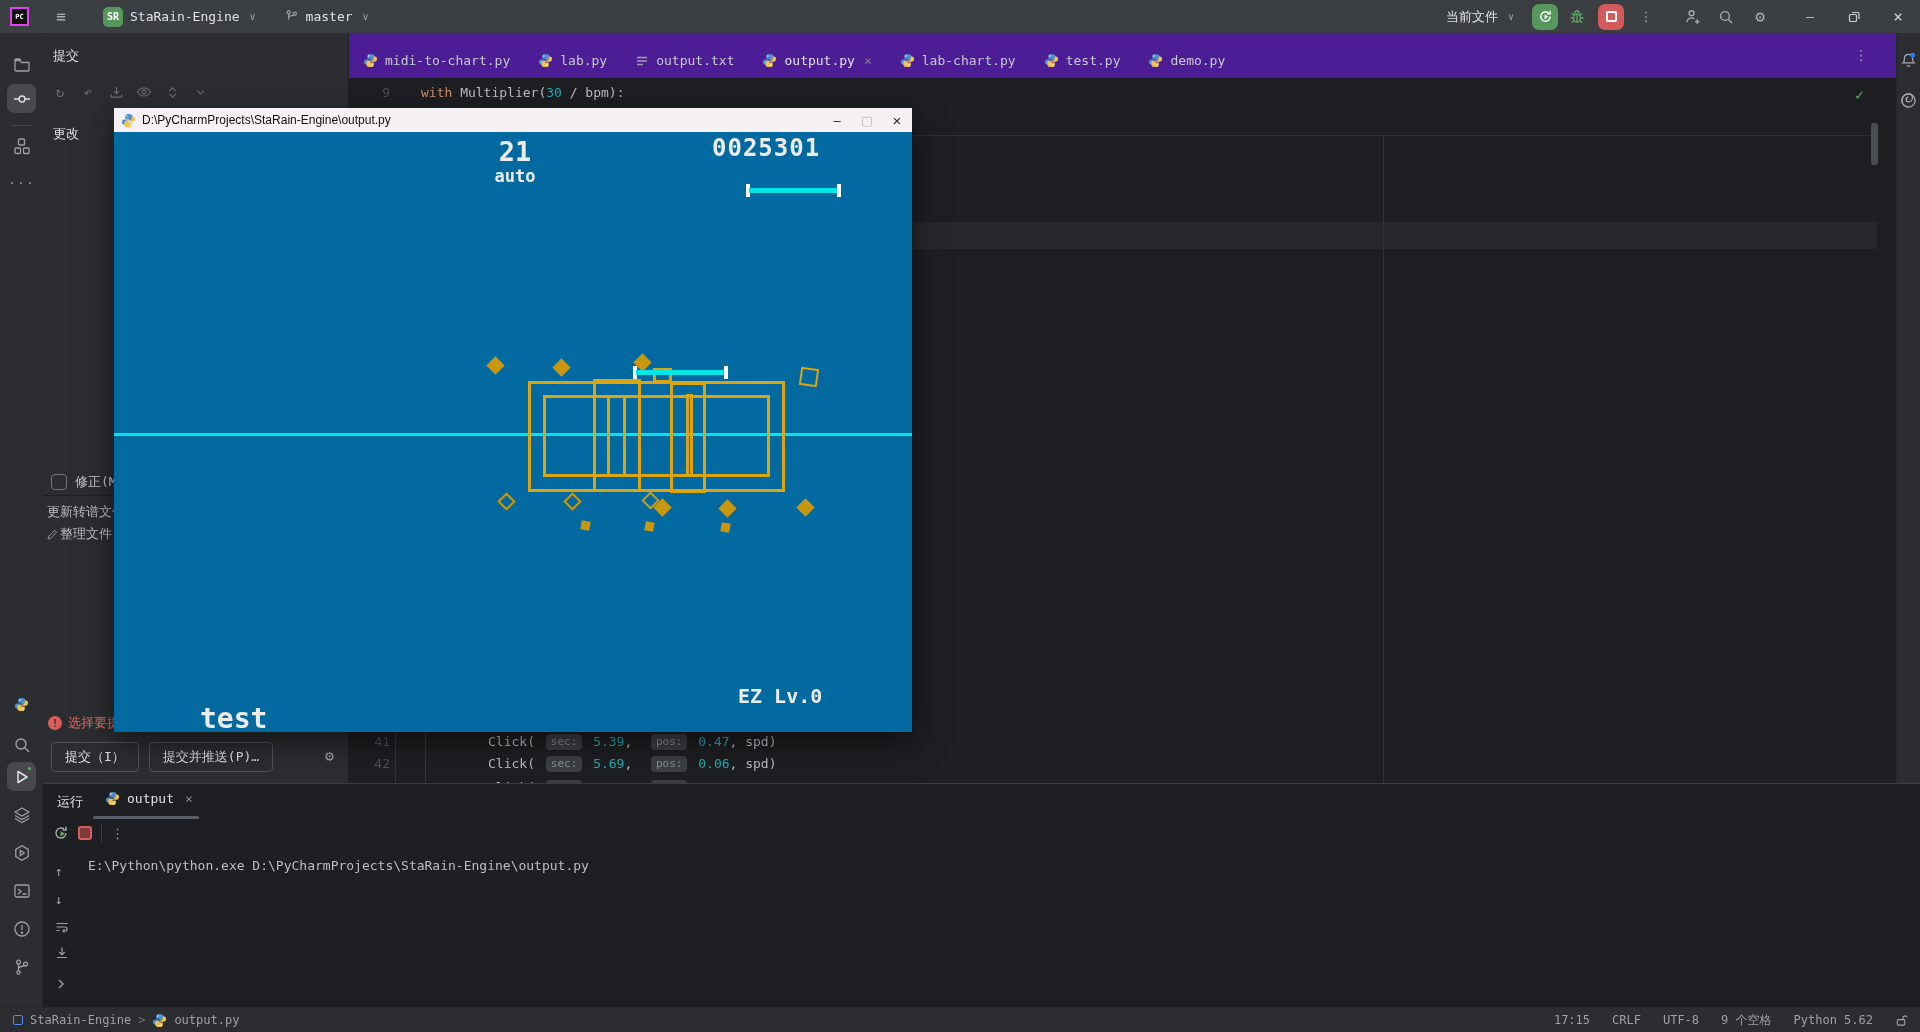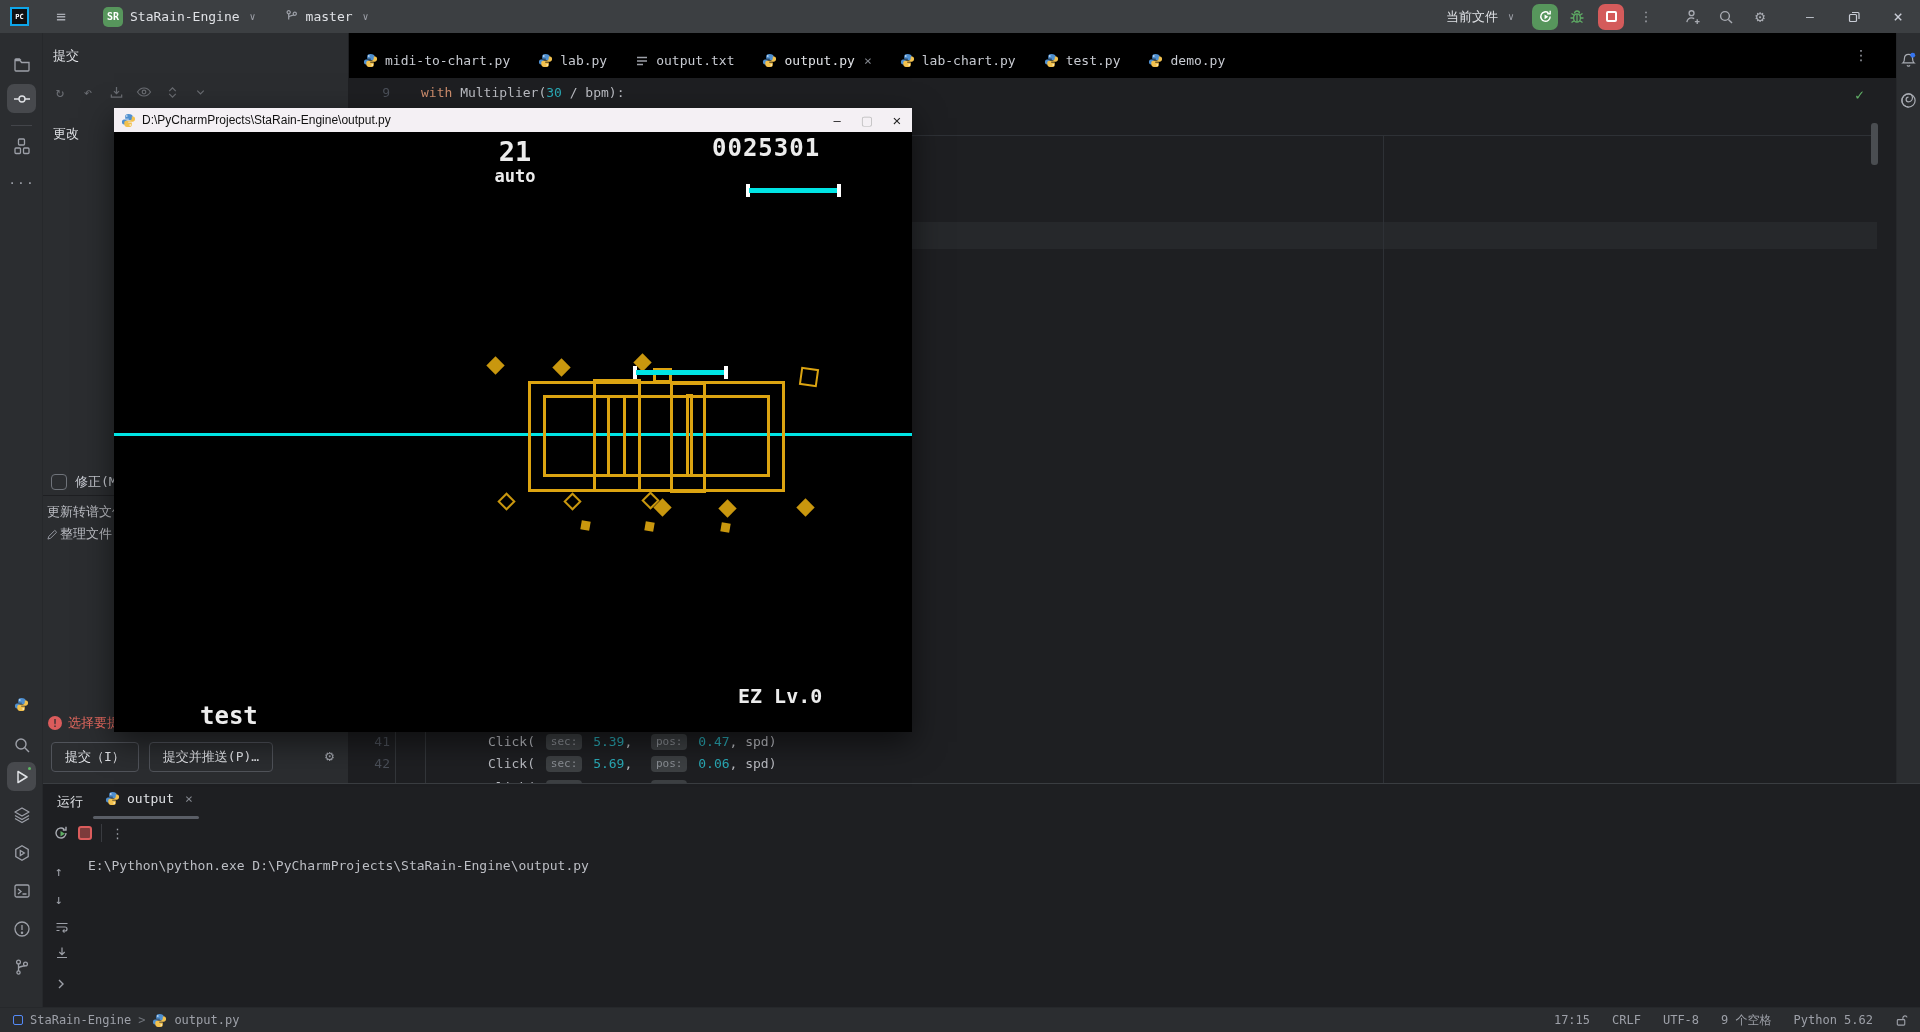--- a/index.html
+++ b/index.html
@@ -2,21 +2,21 @@
 <html><head>
 <meta charset="utf-8">
 <style>
   *{margin:0;padding:0;box-sizing:border-box}
   html,body{width:1920px;height:1032px;overflow:hidden}
   body{background:#1e1f22;font-family:"DejaVu Sans Mono","Liberation Sans",monospace;color:#dfe1e5;font-size:13px;position:relative}
   svg{display:block}
   
   #titlebar{position:absolute;left:0;top:0;width:1920px;height:33px;background:#3c3f42;display:flex;align-items:center}
   .tb-left{display:flex;align-items:center;height:100%}
-  #pc-logo{width:19px;height:19px;margin-left:10px;background:#101010;border:2px solid #0ea5e9;color:#fff;font-size:7px;font-weight:bold;display:flex;align-items:center;justify-content:center}
+  #pc-logo{width:19px;height:19px;margin-left:10px;background:#101010;border:2px solid #d946ef;color:#fff;font-size:7px;font-weight:bold;display:flex;align-items:center;justify-content:center}
   .tb-ic{color:#a8abb2;display:flex;align-items:center;justify-content:center;width:28px;height:28px;border-radius:6px;cursor:default}
   .chev{color:#9da0a8;font-size:10px;margin-left:3px}
   .badge{width:20px;height:20px;border-radius:5px;background:#57965c;color:#fff;font-size:10px;font-weight:bold;display:flex;align-items:center;justify-content:center}
   .tb-group{display:flex;align-items:center;gap:7px;padding:0 8px;height:28px;border-radius:6px}
   .tb-right{position:absolute;right:0;top:0;height:33px;display:flex;align-items:center}
   .sqbtn{width:26px;height:26px;border-radius:7px;display:flex;align-items:center;justify-content:center}
   .winctl{width:44px;height:33px;display:flex;align-items:center;justify-content:center;color:#c9cdd6}
   
   #left-stripe{position:absolute;left:0;top:33px;width:43px;height:974px;background:#2b2d30;border-right:1px solid #26282b}
   .stripe-btn{position:absolute;left:7px;width:29px;height:29px;display:flex;align-items:center;justify-content:center;border-radius:7px;color:#9da0a8}
@@ -33,21 +33,21 @@
   .checkbox{width:16px;height:16px;border:1.5px solid #6f737a;border-radius:4px;background:transparent}
   .cp-divider{position:absolute;left:0;top:462px;width:306px;height:1px;background:#1e1f22}
   .cp-msg1{position:absolute;left:4px;top:470px;color:#bcbec4;white-space:nowrap}
   .cp-msg2{position:absolute;left:4px;top:492px;color:#bcbec4;white-space:nowrap;display:flex;align-items:center;gap:2px}
   .cp-error{position:absolute;left:5px;top:681px;display:flex;align-items:center;gap:6px;color:#e5695f;white-space:nowrap}
   .err-ic{width:14px;height:14px;border-radius:50%;background:#db5c5c;color:#2b2d30;font-size:10px;font-weight:bold;display:flex;align-items:center;justify-content:center}
   .cp-buttons{position:absolute;left:8px;top:709px;display:flex;gap:10px;align-items:center}
   .btn{background:#2b2d30;border:1px solid #50535a;border-radius:4px;color:#dfe1e5;font-size:13px;padding:5px 13px;white-space:nowrap;font-family:inherit}
   .cp-gear{position:absolute;right:14px;top:714px;color:#9da0a8;font-size:15px}
   
-  #tabbar{position:absolute;left:349px;top:33px;width:1547px;height:56px;background:#000000;border-bottom:1px solid #2e3033;display:flex;align-items:stretch}
+  #tabbar{position:absolute;left:349px;top:33px;width:1547px;height:56px;background:#4c1d95;border-bottom:1px solid #2e3033;display:flex;align-items:stretch}
   .tab{display:flex;align-items:center;gap:7px;padding:0 14px;color:#c7cad1;position:relative;white-space:nowrap}
   .tab .x{color:#868a91;font-size:13px;margin-left:2px}
   .tab.active::after{content:"";position:absolute;left:6px;right:6px;bottom:-1px;height:3px;background:#5a5e66;border-radius:2px 2px 0 0}
   .txt-ic{color:#9da0a8}
   #tab-kebab{position:absolute;right:28px;top:14px;color:#9da0a8;font-size:14px}
   
   #editor{position:absolute;left:349px;top:78px;width:1547px;height:705px;background:#1e1f22;overflow:hidden}
   .ed-sep{position:absolute;left:0;top:57px;width:1528px;height:1px;background:#2e3136}
   .ed-band{position:absolute;left:0;top:144px;width:1528px;height:27px;background:#26282b}
   .margin-guide{position:absolute;left:1034px;top:57px;width:1px;height:648px;background:#2e3136}
@@ -74,21 +74,21 @@
   #console-line{position:absolute;left:45px;top:74px;color:#bcbec4;font-size:13px;white-space:pre}
   
   #statusbar{position:absolute;left:0;top:1007px;width:1920px;height:25px;background:#2b2d30;border-top:1px solid #26282b;display:flex;align-items:center;font-size:12px;color:#9da0a8}
   .sb-left{display:flex;align-items:center;gap:7px;margin-left:13px}
   .sb-right{position:absolute;right:12px;display:flex;align-items:center;gap:22px}
   .proj-ic{width:10px;height:10px;border:1.5px solid #548af7;border-radius:2px}
   
   #game-window{position:absolute;left:114px;top:108px;width:798px;height:624px;z-index:50;box-shadow:0 10px 30px rgba(0,0,0,.55)}
   #gw-titlebar{height:24px;background:#f4f0f4;display:flex;align-items:center;color:#111;font-size:12px;font-family:"Liberation Sans",sans-serif}
   .gw-btn{width:30px;height:24px;display:flex;align-items:center;justify-content:center;color:#222;font-size:13px}
-  #gw-content{position:relative;width:798px;height:600px;background:#000000;overflow:hidden;font-weight:bold}
+  #gw-content{position:relative;width:798px;height:600px;background:#0369a1;overflow:hidden;font-weight:bold}
   .g-text{position:absolute;color:#ececec;font-family:"DejaVu Sans Mono",monospace;font-weight:bold}
   .g-rect{position:absolute;border:3px solid #dca411}
   .g-diamond{position:absolute;width:13px;height:13px;background:#c9970e;transform:rotate(45deg)}
   .g-odiamond{position:absolute;width:13px;height:13px;border:2px solid #c9970e;transform:rotate(45deg)}
   .g-sq{position:absolute;width:9px;height:9px;background:#c9970e;transform:rotate(10deg)}
   .g-bar{position:absolute;height:13px}
   .g-bar .capl,.g-bar .capr{position:absolute;top:0;width:4px;height:13px;background:#fff}
   .g-bar .capl{left:0}.g-bar .capr{right:0}
   .g-bar .line{position:absolute;left:3px;right:3px;top:4px;height:5px;background:#00e5e5}
   #judgment-line{position:absolute;left:0;width:798px;height:3px;background:#00e5e5}
@@ -548,21 +548,21 @@
     <span>D:\PyCharmProjects\StaRain-Engine\output.py</span>
     <span style="flex:1"></span>
     <span class="gw-btn">–</span>
     <span class="gw-btn" style="color:#b9b9b9">▢</span>
     <span class="gw-btn" style="font-size:15px">×</span>
   </div>
   <div id="gw-content">
     <div class="g-text" style="left:366px;top:4px;width:70px;text-align:center;font-size:27px">21</div>
     <div class="g-text" style="left:366px;top:34px;width:70px;text-align:center;font-size:17px">auto</div>
     <div class="g-text" style="left:598px;top:2px;font-size:24px;letter-spacing:1px">0025301</div>
-    <div class="g-text" style="left:86px;top:570px;font-size:24px">test</div>
+    <div class="g-text" style="left:86px;top:570px;font-size:28px">test</div>
     <div class="g-text" style="left:624px;top:552px;font-size:20px">EZ Lv.0</div>
     <div id="judgment-line" style="top: 301px;"></div>
 
   <div class="g-rect" style="left: 414px; top: 249px; width: 257px; height: 111px;"></div>
       <div class="g-rect" style="left: 429px; top: 263px; width: 227px; height: 82px;"></div>
       <div class="g-rect" style="left: 479px; top: 247px; width: 48px; height: 113px;"></div>
       <div class="g-rect" style="left: 493px; top: 263px; width: 19px; height: 82px;"></div>
       <div class="g-rect" style="left: 556px; top: 250px; width: 36px; height: 111px;"></div>
       <div class="g-rect" style="left: 572px; top: 262px; width: 7px; height: 83px;"></div>
       <div class="g-rect" style="left: 539px; top: 236px; width: 19px; height: 15px;"></div>

